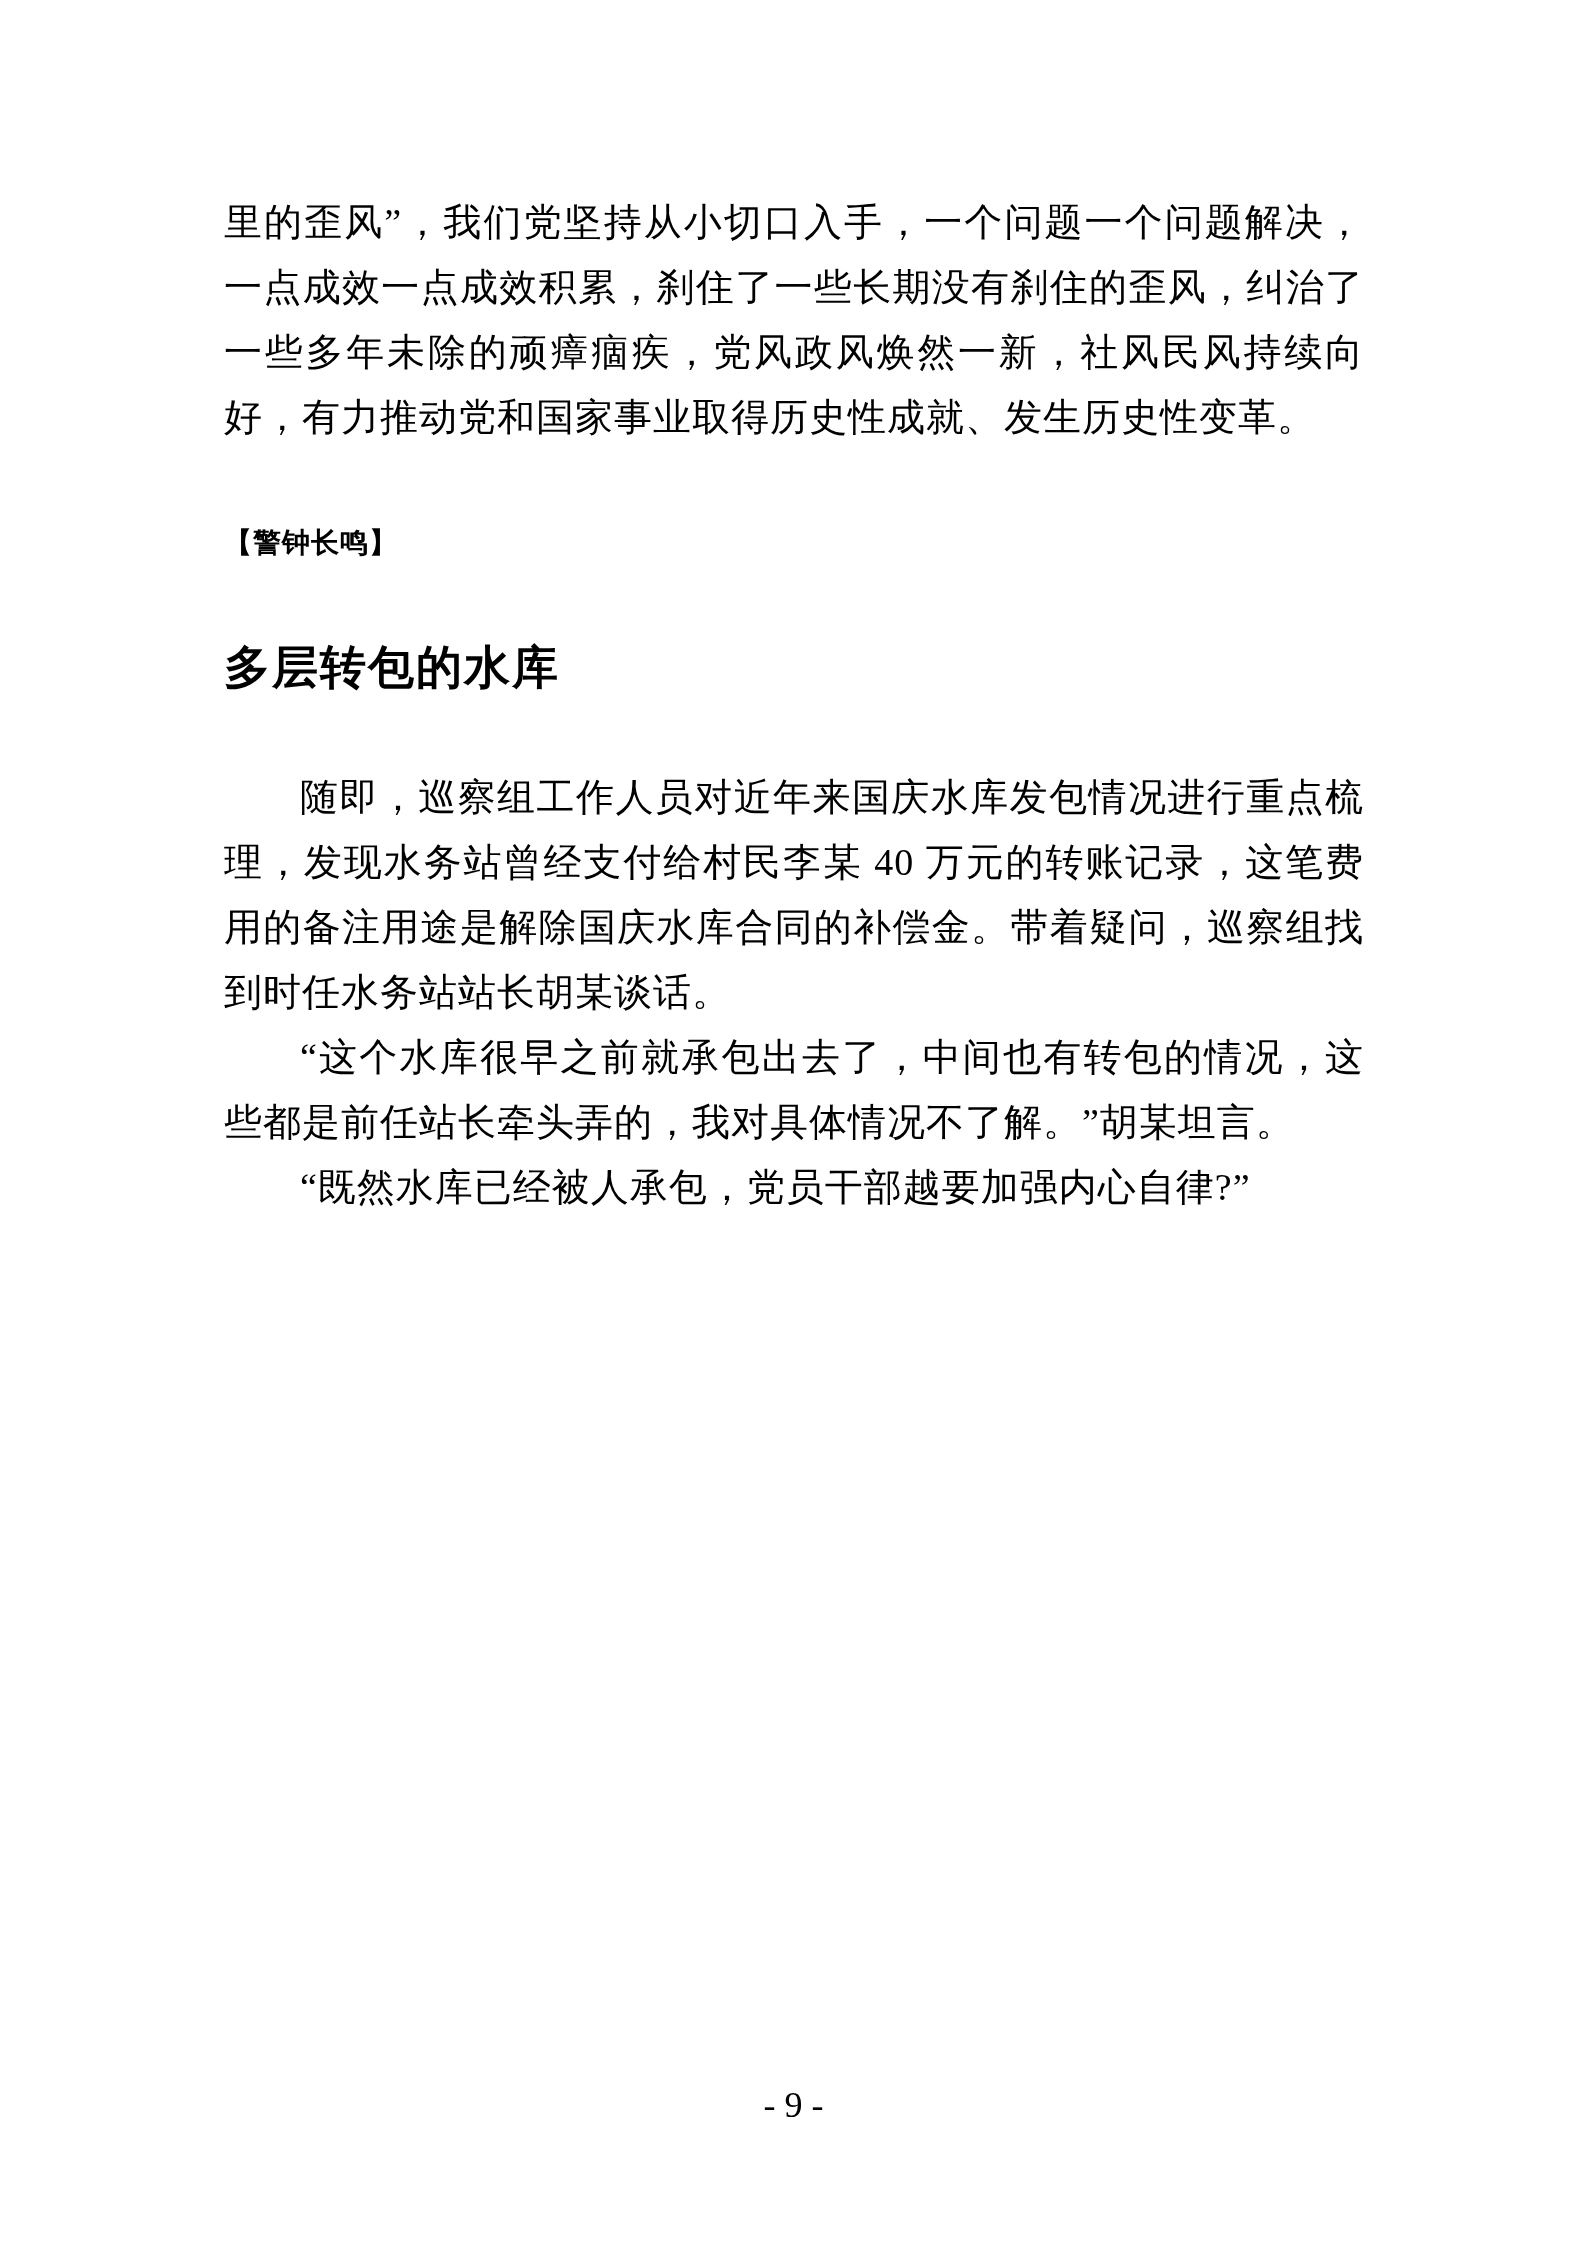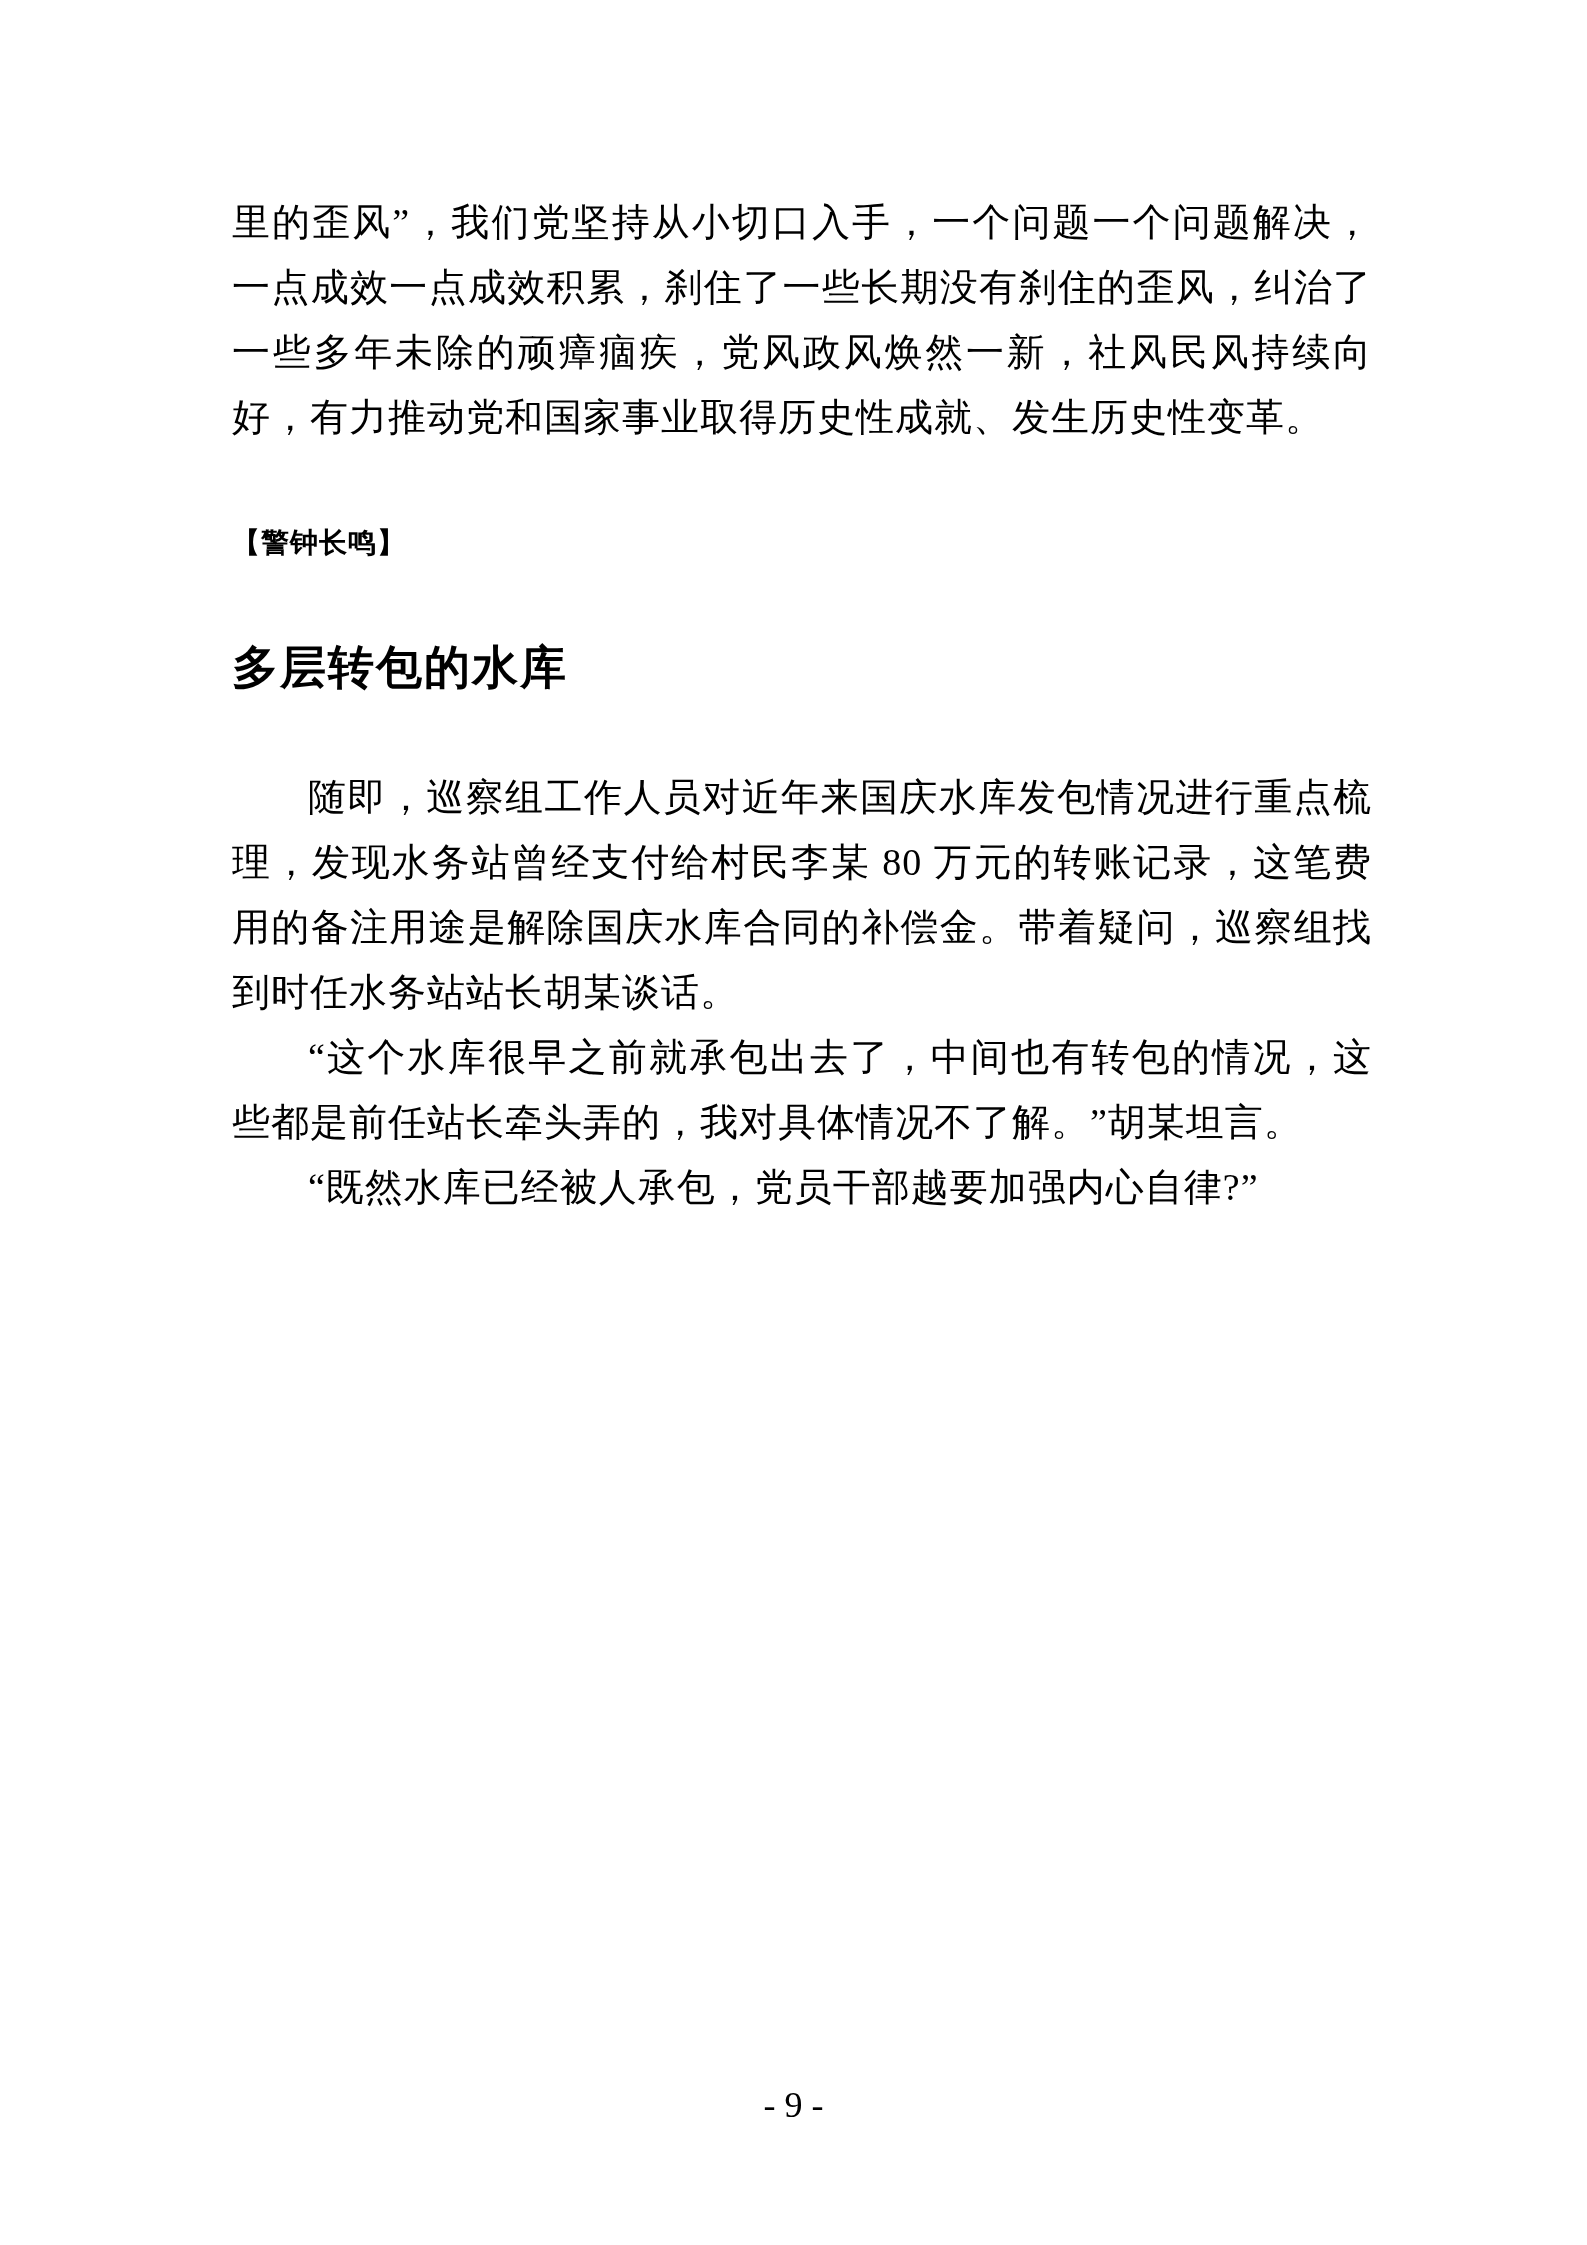--- a/index.html
+++ b/index.html
@@ -8,21 +8,21 @@
     width: 1587px;
     height: 2245px;
     margin: 0 auto;
     background: #ffffff;
     color: #000000;
     font-family: "Liberation Serif", "DejaVu Serif", serif;
     overflow: hidden;
   }
   .content {
     position: absolute;
-    left: 232px;
+    left: 224px;
     top: 190px;
     width: 1140px;
   }
   .para {
     font-size: 38px;
     line-height: 65px;
     text-align: justify;
     text-justify: inter-character;
     letter-spacing: 1px;
     margin: 0;
@@ -61,21 +61,21 @@
   <div class="content">
 
     <p class="para">里的歪风”，我们党坚持从小切口入手，一个问题一个问题解决，一点成效一点成效积累，刹住了一些长期没有刹住的歪风，纠治了一些多年未除的顽瘴痼疾，党风政风焕然一新，社风民风持续向好，有力推动党和国家事业取得历史性成就、发生历史性变革。</p>
 
 
     <div class="section-heading">【警钟长鸣】</div>
 
     <div class="article-title">多层转包的水库</div>
 
 
-    <p class="para indent">随即，巡察组工作人员对近年来国庆水库发包情况进行重点梳理，发现水务站曾经支付给村民李某 80 万元的转账记录，这笔费用的备注用途是解除国庆水库合同的补偿金。带着疑问，巡察组找到时任水务站站长胡某谈话。</p>
+    <p class="para indent">随即，巡察组工作人员对近年来国庆水库发包情况进行重点梳理，发现水务站曾经支付给村民李某 40 万元的转账记录，这笔费用的备注用途是解除国庆水库合同的补偿金。带着疑问，巡察组找到时任水务站站长胡某谈话。</p>
 
 
     <p class="para indent">“这个水库很早之前就承包出去了，中间也有转包的情况，这些都是前任站长牵头弄的，我对具体情况不了解。”胡某坦言。</p>
 
     <p class="para indent">“既然水库已经被人承包，党员干部越要加强内心自律?”</p>
 
 
   </div>
 
   <div class="page-number">- 9 -</div>

